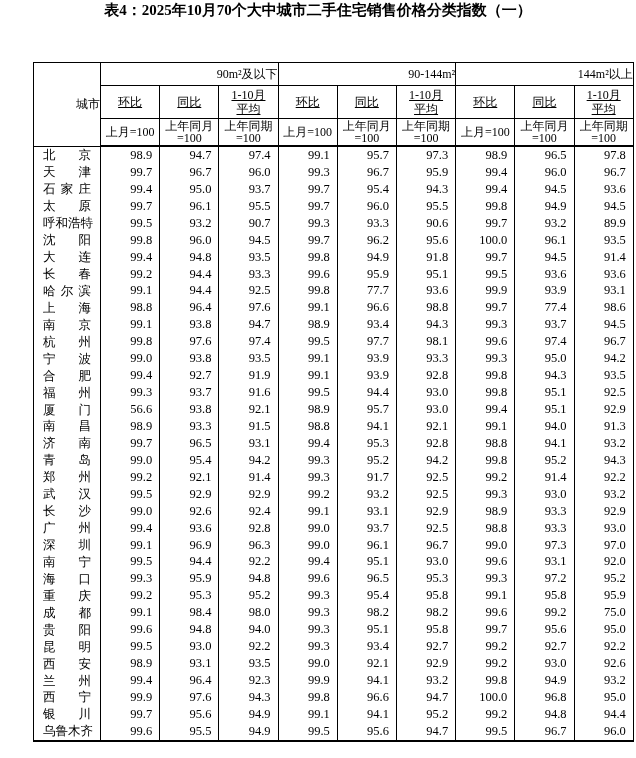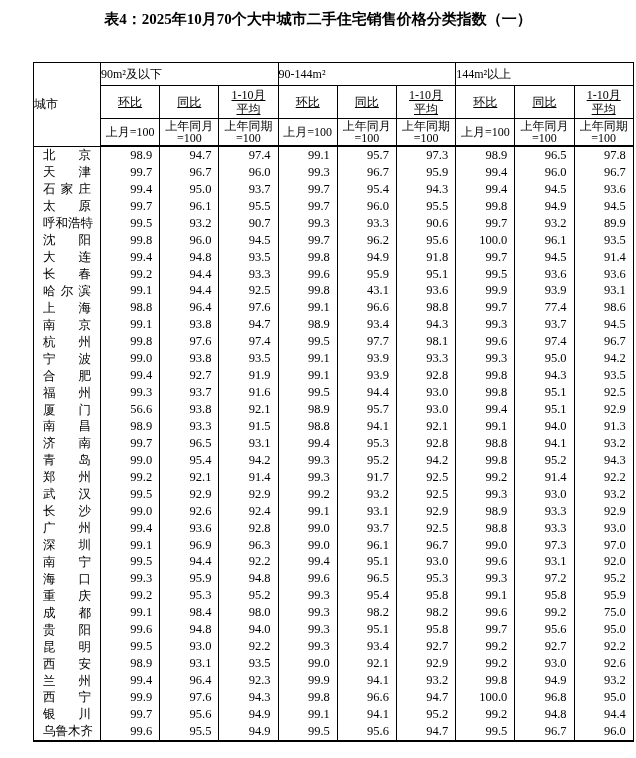--- a/index.html
+++ b/index.html
@@ -11,21 +11,20 @@
   }
   .page {
     position: relative;
     width: 636px;
     height: 758px;
     background: #ffffff;
     overflow: hidden;
   }
   .title {
     margin: 0;
-    padding-top: 9px;
     text-align: center;
     font-size: 15px;
     font-weight: bold;
     line-height: 20px;
   }
   table.tbl {
     position: absolute;
     left: 33px;
     top: 62px;
     width: 600px;
@@ -35,21 +34,21 @@
     border-bottom: 2px solid #000;
   }
   .tbl col.c-city { width: 67px; }
   .tbl col.c-val  { width: 59.2px; }
   .tbl th, .tbl td {
     border: 1px solid #000;
     padding: 0;
     font-weight: normal;
     vertical-align: middle;
   }
-  .hrow1 th { height: 22px; font-size: 12px; text-align: left; margin-left: 28px; }
+  .hrow1 th { height: 22px; font-size: 12px; text-align: right; margin-left: 28px; }
   .hrow2 th { height: 32px; font-size: 12px; text-align: center; white-space: pre-line; line-height: 14px; text-decoration: underline; }
   .hrow3 th { height: 26px; font-size: 12px; text-align: center; white-space: pre-line; line-height: 12px; border-bottom: 2px solid #000; }
   .city-th  { font-size: 12.5px; text-align: center; border-bottom: 2px solid #000; }
   .tbl tbody td {
     border-top: none;
     border-bottom: none;
     height: 16.94px;
     font-size: 12.5px;
   }
   td.num { text-align: right; padding-right: 7px; }
@@ -267,21 +266,21 @@
             <div class="city-flex">
               <span>哈</span>
               <span>尔</span>
               <span>滨</span>
             </div>
           </td>
     <td class="num">99.1</td>
           <td class="num">94.4</td>
           <td class="num">92.5</td>
           <td class="num">99.8</td>
-          <td class="num">43.1</td>
+          <td class="num">77.7</td>
           <td class="num">93.6</td>
           <td class="num">99.9</td>
           <td class="num">93.9</td>
           <td class="num">93.1</td>
         </tr>
         <tr>
       <td class="city-td">
             <div class="city-flex">
               <span>上</span>
               <span>海</span>

